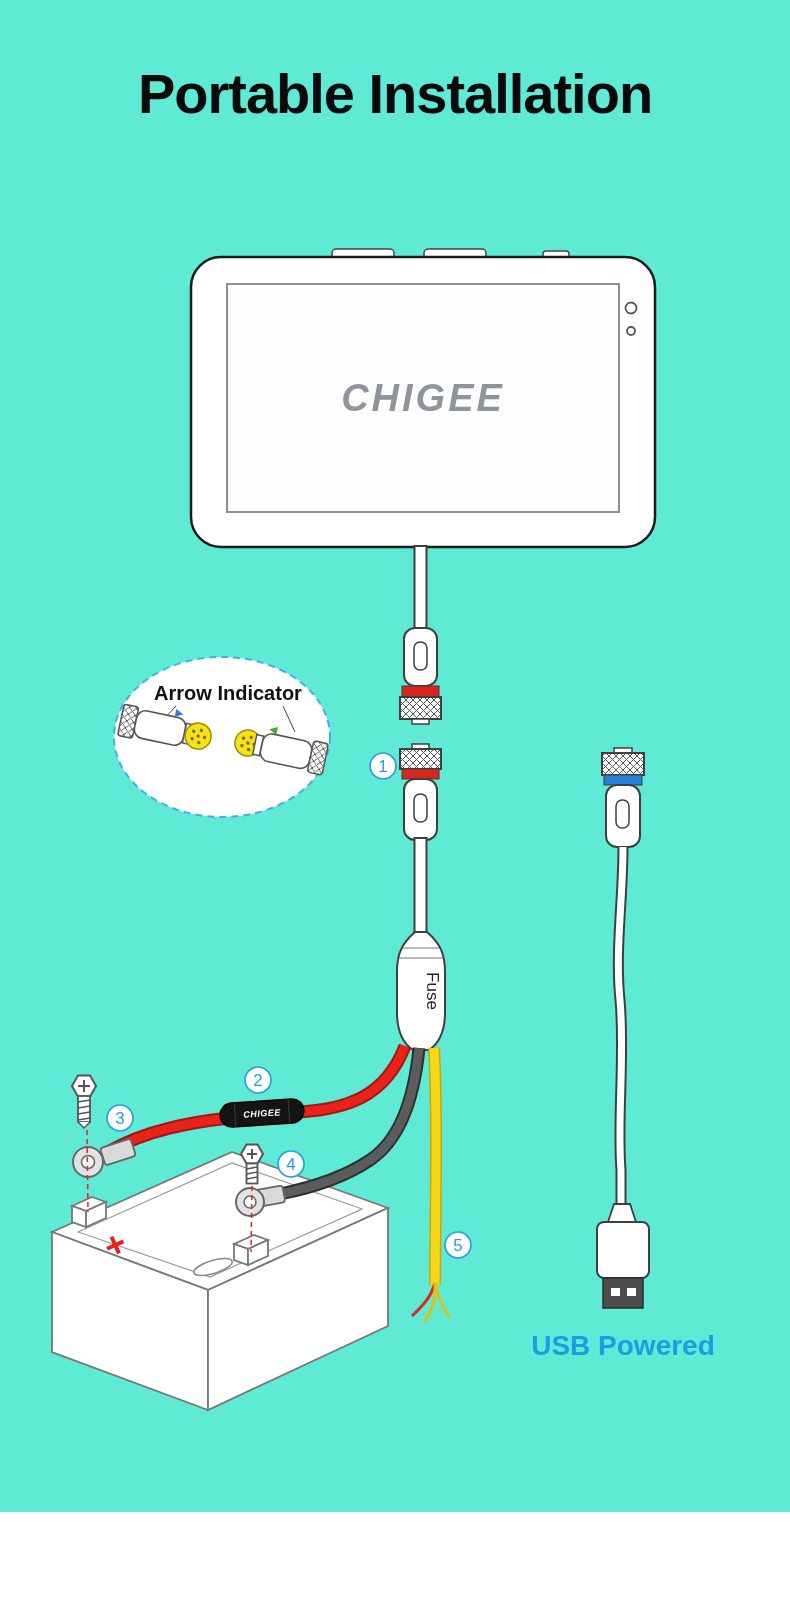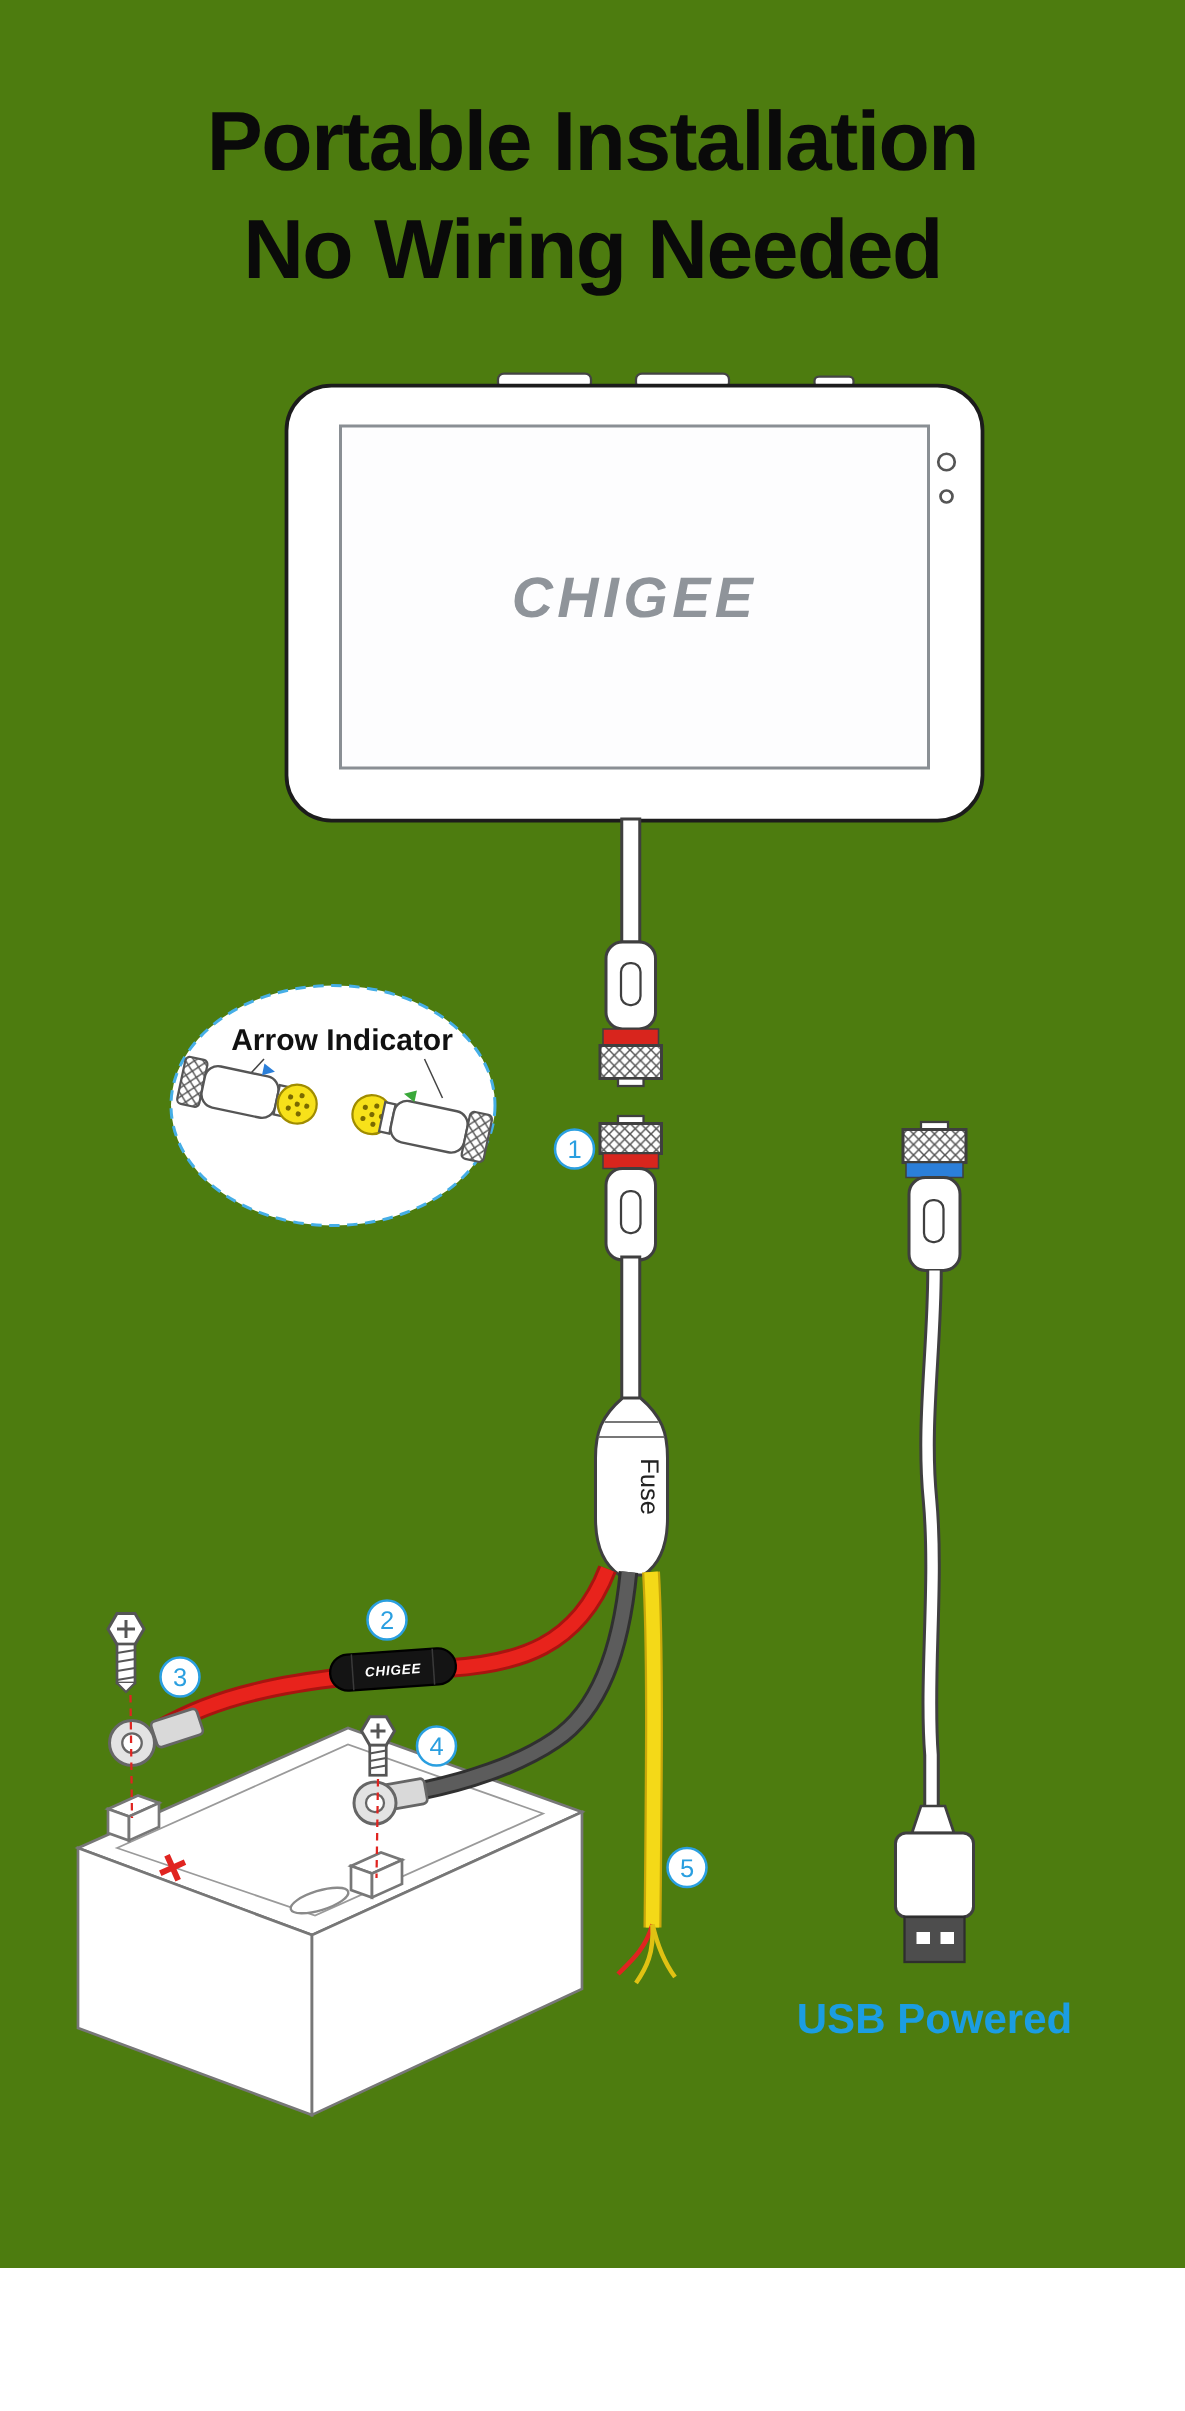--- a/index.html
+++ b/index.html
@@ -1,37 +1,36 @@
 <!DOCTYPE html>
 <html><head>
 <meta charset="utf-8">
 <style>
   html,body{margin:0;padding:0;background:#fff;}
-  .canvas{position:relative;width:790px;height:1512px;background:#4d7c0f;overflow:hidden;
+  .canvas{position:relative;width:790px;height:1512px;background:#5eead4;overflow:hidden;
           font-family:"Liberation Sans",sans-serif;}
   .title{position:absolute;top:58px;left:0;width:790px;text-align:center;
          font-size:56px;line-height:72px;font-weight:700;color:#0a0a0a;letter-spacing:-1px;}
   .diagram-svg{position:absolute;left:0;top:0;}
   text{font-family:"Liberation Sans",sans-serif;}
   .usb-label{fill:#1b9de2;font-size:28px;font-weight:700;}
   .callout-label{fill:#111;font-size:20px;font-weight:600;}
   .marker-num{fill:#2a9fe0;font-size:17px;font-weight:400;}
   .fuse-label{fill:#222;font-size:17px;}
   .brand-logo{fill:#8f949a;font-size:38px;font-weight:700;font-style:italic;letter-spacing:3px;}
   .holder-brand{fill:#ffffff;font-size:9px;font-weight:700;font-style:italic;letter-spacing:.5px;}
   .plus-mark{fill:#e02420;font-size:36px;font-weight:700;}
 </style>
 </head>
 <body>
 
 <div class="canvas">
 
   <div class="title">
     <div>Portable Installation</div>
-    <div>No Wiring Needed</div>
   </div>
 
   <svg class="diagram-svg" width="790" height="1607" viewBox="0 0 790 1607">
     <defs>
       <pattern id="knurl" width="7" height="7" patternUnits="userSpaceOnUse">
         <rect width="7" height="7" fill="#ffffff"></rect>
         <path d="M0,7 L7,0" stroke="#555" stroke-width="1"></path>
         <path d="M0,0 L7,7" stroke="#555" stroke-width="1"></path>
       </pattern>
     </defs>

